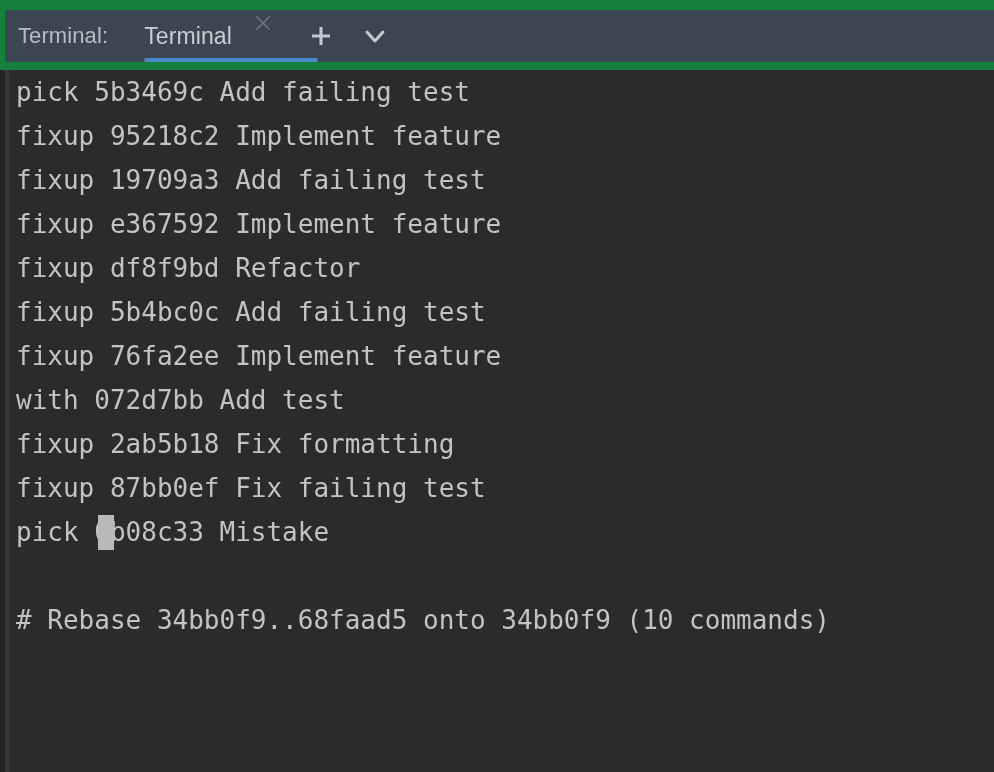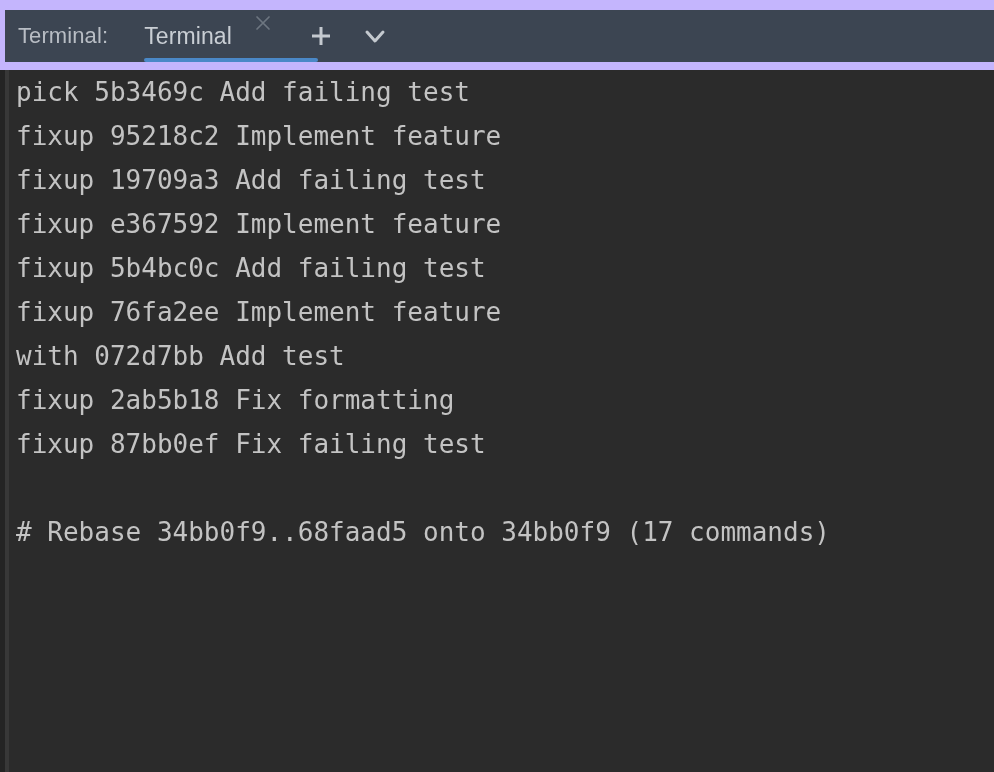--- a/index.html
+++ b/index.html
@@ -11,21 +11,21 @@
     width: 994px;
     height: 772px;
     overflow: hidden;
     font-family: "Liberation Sans", sans-serif;
   }
 
   #app {
     position: relative;
     width: 994px;
     height: 772px;
-    background: #c4b5fd;
+    background: #15803d;
   }
 
   
   .tabbar {
     position: absolute;
     left: 5px;
     top: 10px;
     width: 989px;
     height: 52px;
     background: #3c4552;
@@ -192,23 +192,25 @@
   <div class="term-outer">
     <div class="edge-dark"></div>
     <div class="edge-light"></div>
 
     <div class="term-screen" id="term-screen">
 
     <div class="term-line">pick 5b3469c Add failing test</div>
         <div class="term-line">fixup 95218c2 Implement feature</div>
         <div class="term-line">fixup 19709a3 Add failing test</div>
         <div class="term-line">fixup e367592 Implement feature</div>
+        <div class="term-line">fixup df8f9bd Refactor</div>
         <div class="term-line">fixup 5b4bc0c Add failing test</div>
         <div class="term-line">fixup 76fa2ee Implement feature</div>
         <div class="term-line">with 072d7bb Add test</div>
         <div class="term-line">fixup 2ab5b18 Fix formatting</div>
         <div class="term-line">fixup 87bb0ef Fix failing test</div>
+        <div class="term-line">pick 0b08c33 Mistake<span class="cursor-block" style="left: 89px; background: rgb(185, 185, 185);"></span></div>
         <div class="term-line blank"> </div>
-        <div class="term-line"># Rebase 34bb0f9..68faad5 onto 34bb0f9 (17 commands)</div>
+        <div class="term-line"># Rebase 34bb0f9..68faad5 onto 34bb0f9 (10 commands)</div>
       </div>
   </div>
 
 </div>
 
 </body></html>

